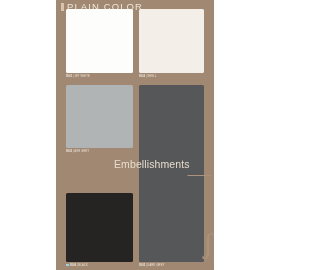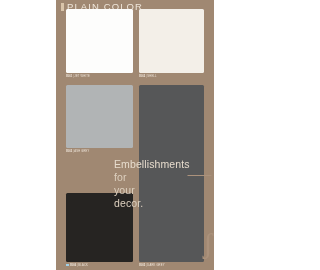--- a/index.html
+++ b/index.html
@@ -176,20 +176,19 @@
     <div class="swatch" id="sw-black">
       <div class="swatch-chip" style="background:#262422"></div>
       <span class="label-dot"></span>
       <div class="swatch-label">
         <span class="code">9566</span><span class="sep">|</span><span class="name">BLACK</span>
       </div>
     </div>
 
     <div id="tagline">
       <span class="line line1">Embellishments</span>
-      <span class="line line2">for your decor.</span>
     </div>
 
     <span class="watermark wm-1">⸺</span>
     <span class="watermark wm-2">ʃ</span>
 
   </div>
 </div>
 
 </body></html>

